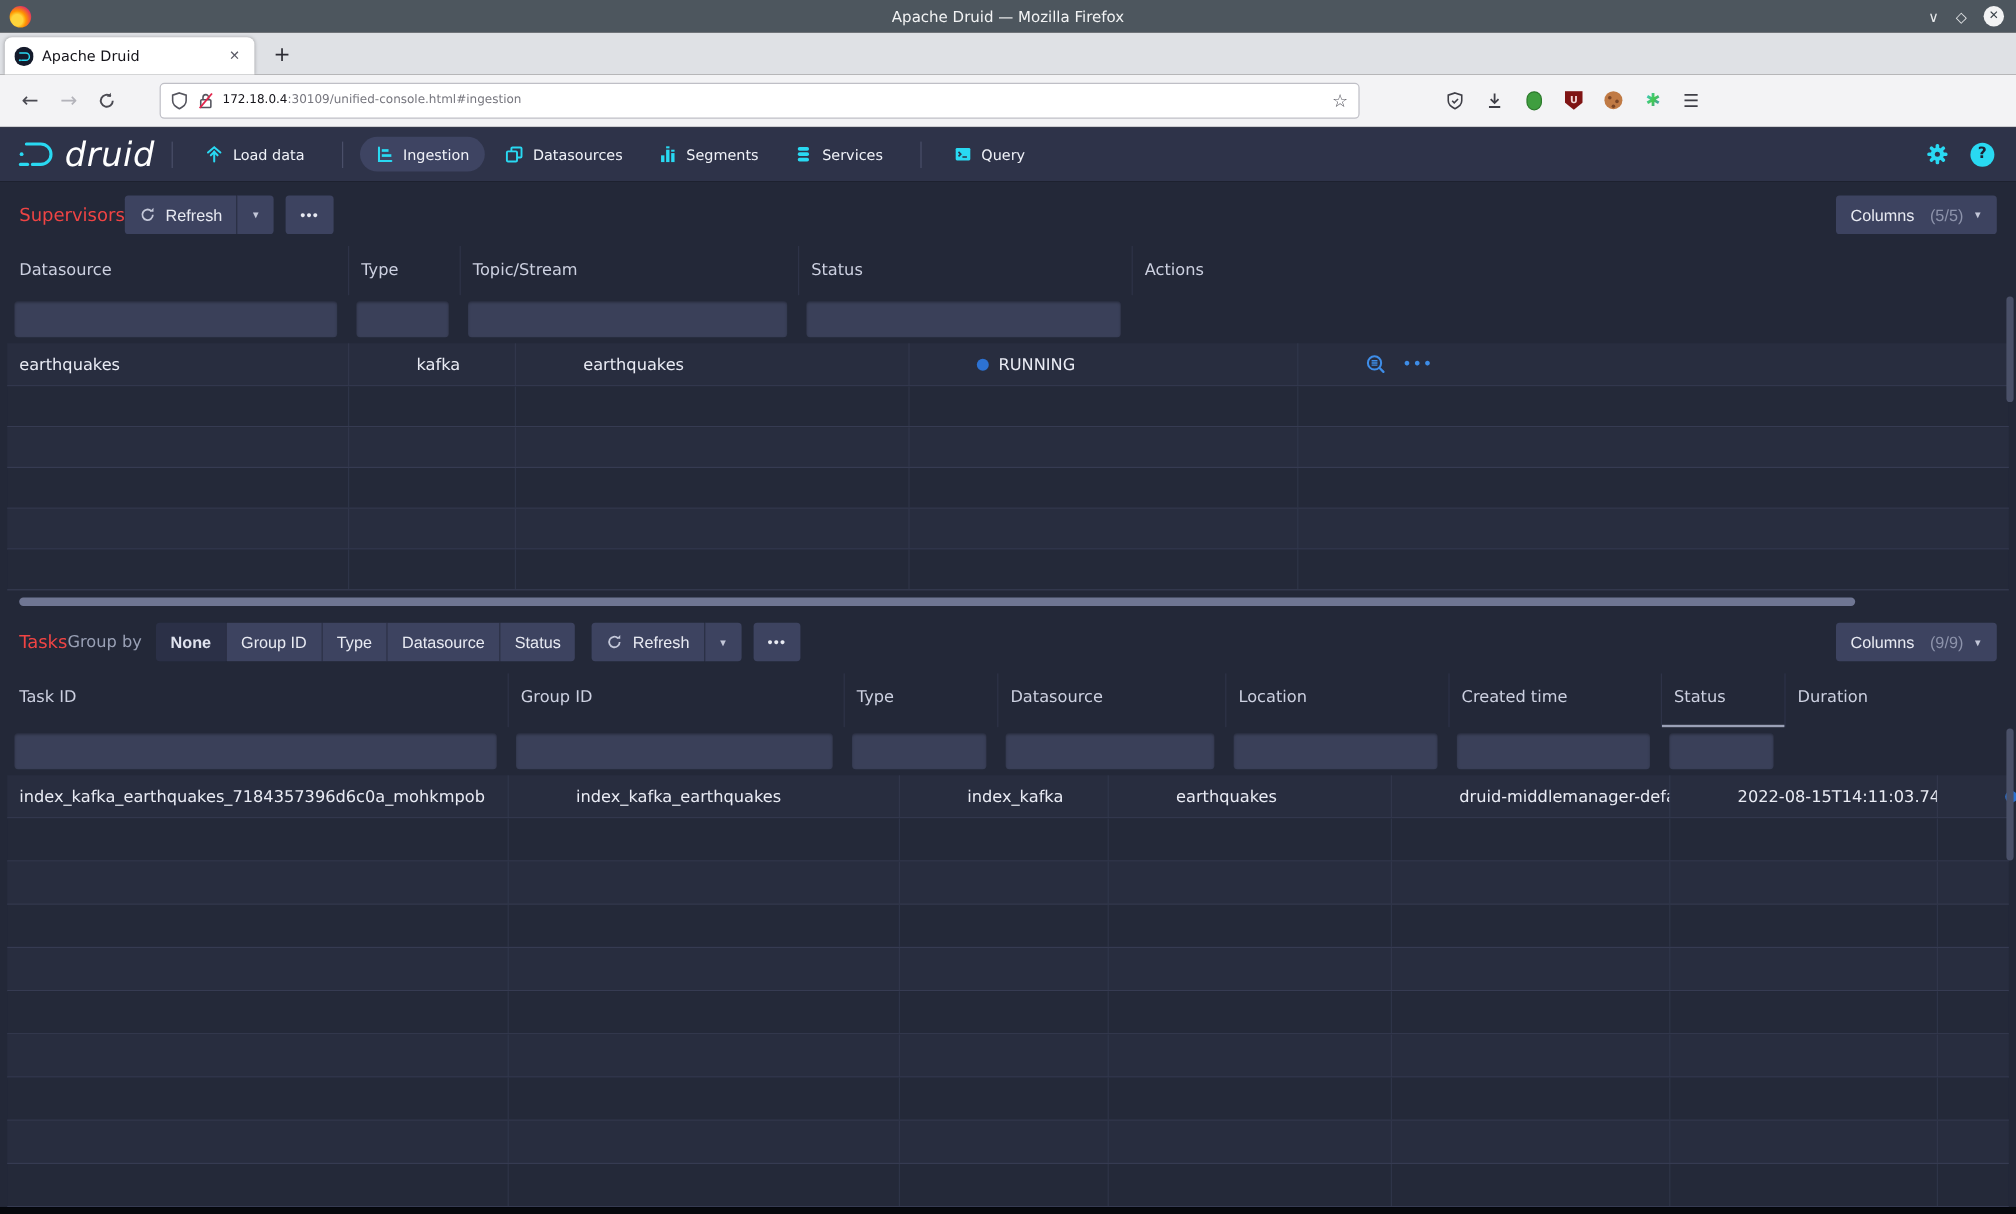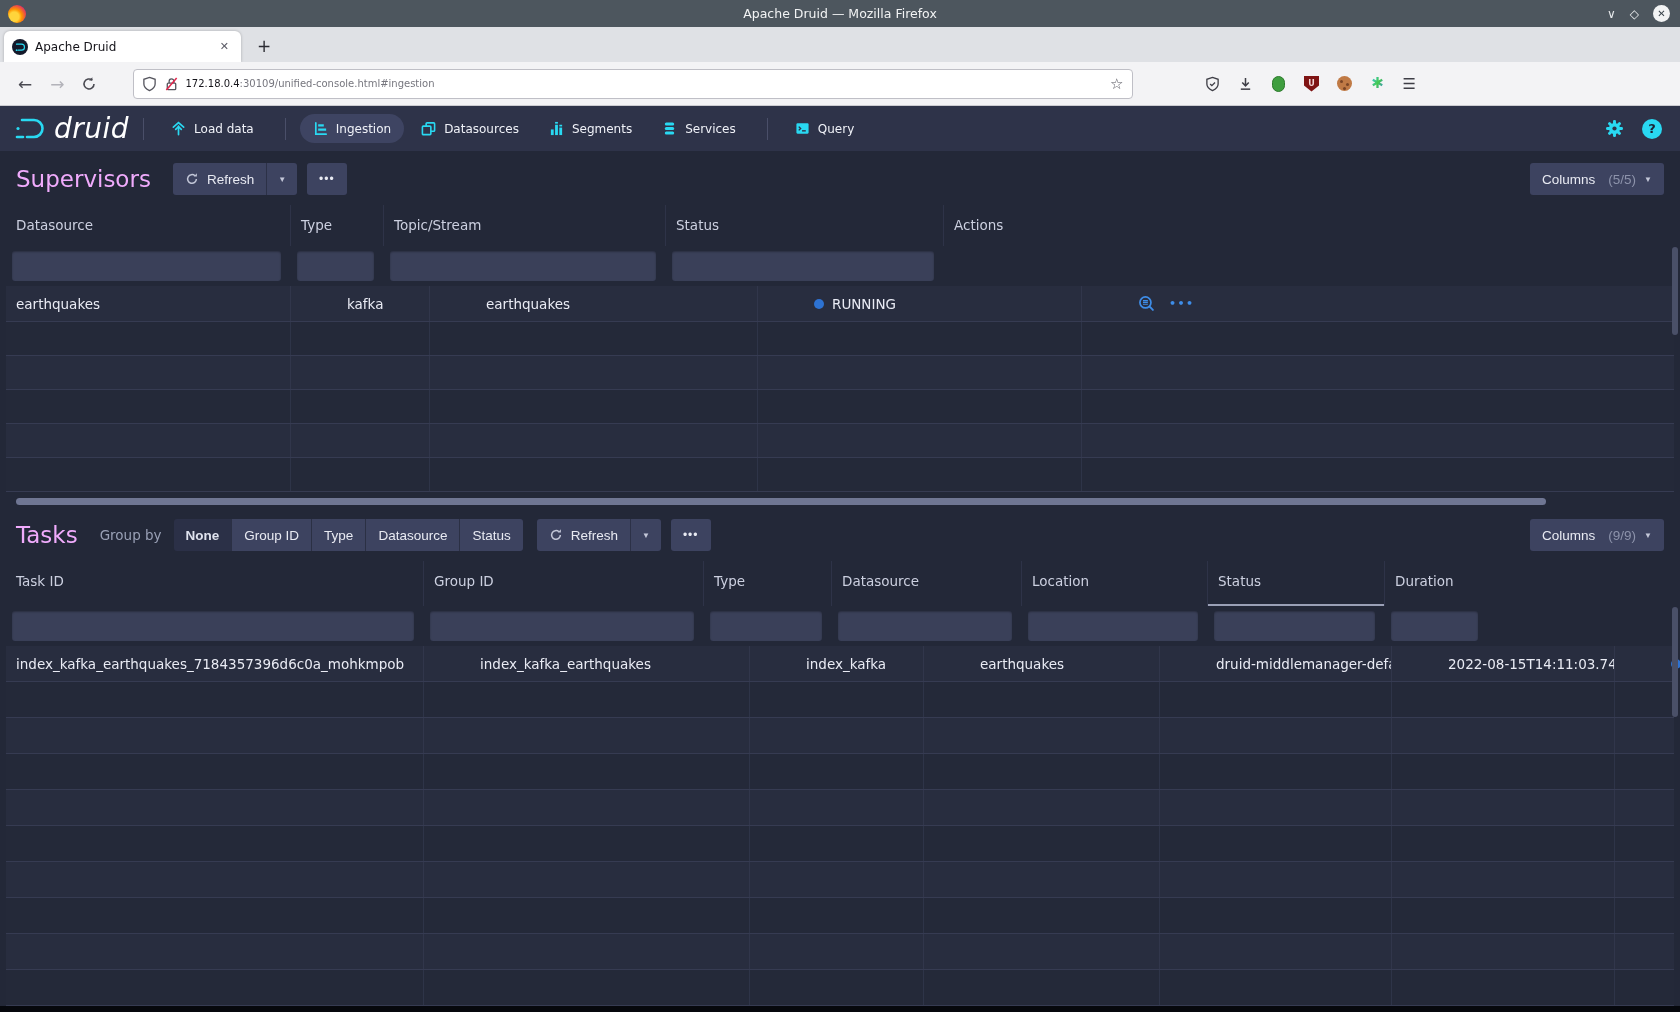--- a/index.html
+++ b/index.html
@@ -15,21 +15,21 @@
   
   .titlebar{height:27px;background:#4d565e;display:flex;align-items:center;position:relative;color:#fff;flex:none;}
   .ff-logo{width:18px;height:18px;border-radius:50%;margin-left:8px;background:radial-gradient(circle at 35% 65%, #ffd43b 0 28%, #ff9500 45%, #e3355f 75%, #8a2be2 100%);}
   .win-title{position:absolute;left:0;right:0;text-align:center;font-size:12.5px;color:#f2f3f4;}
   .win-btns{margin-left:auto;display:flex;align-items:center;gap:14px;margin-right:10px;z-index:2;}
   .win-glyph{color:#e8eaec;font-size:12px;line-height:1;cursor:default;}
   .win-close{width:17px;height:17px;border-radius:50%;background:#f2f3f4;color:#39424a;font-size:10px;display:flex;align-items:center;justify-content:center;}
 
   
   .tabbar{height:35px;background:#dfe1e5;display:flex;align-items:flex-end;flex:none;}
-  .tab{width:237px;height:31px;background:#fff;border-radius:6px 6px 0 0;margin-left:4px;display:flex;align-items:center;padding:0 8px;box-shadow:0 0 3px rgba(0,0,0,.25);}
+  .tab{width:208px;height:31px;background:#fff;border-radius:6px 6px 0 0;margin-left:4px;display:flex;align-items:center;padding:0 8px;box-shadow:0 0 3px rgba(0,0,0,.25);}
   .tab-favicon{width:16px;height:16px;flex:none;}
   .tab-title{font-size:12px;color:#15141a;margin-left:7px;flex:1;white-space:nowrap;overflow:hidden;}
   .tab-close{color:#5b5b66;font-size:11px;padding:2px 4px;}
   .newtab{color:#2b2b33;font-size:17px;margin-left:16px;margin-bottom:6px;}
 
   
   .toolbar{height:44px;background:#f3f3f5;border-bottom:1px solid #ccccd1;display:flex;align-items:center;flex:none;}
   .nav-arrow{font-size:17px;color:#4a4a52;margin-left:18px;}
   .nav-arrow.disabled{color:#b3b3ba;}
   .reload-icon{margin-left:16px;display:flex;}
@@ -53,21 +53,21 @@
   .brand-text{font-size:28px;font-weight:400;font-style:italic;letter-spacing:.5px;margin-left:6px;color:#fff;}
   .dnav-sep{width:1px;height:22px;background:#4a4f69;margin:0 14px;}
   .dnav-item{display:flex;align-items:center;gap:8px;padding:7px 13px;border-radius:16px;font-size:12px;color:#f0f2f8;margin-right:4px;cursor:pointer;}
   .dnav-item.active{background:#3e4462;}
   .dnav-right{margin-left:auto;display:flex;align-items:center;gap:18px;margin-right:18px;}
   .help-circle{width:20px;height:20px;border-radius:50%;background:var(--accent);color:#1d2233;font-weight:bold;font-size:13px;display:flex;align-items:center;justify-content:center;}
 
   
   .main{flex:1;background:var(--page);overflow:hidden;display:flex;flex-direction:column;}
   .view-header{display:flex;align-items:center;padding:12px 16px 10px 16px;position:relative;flex:none;}
-  .view-title{font-size:23px;color:#f0abfc;font-weight:500;margin-right:22px;}
+  .view-title{font-size:15px;color:#ef4444;font-weight:500;}
   .btn{background:var(--btn);color:#e8eaf2;font-size:13.5px;border:none;border-radius:3px;height:32px;display:inline-flex;align-items:center;padding:0 12px;gap:8px;cursor:pointer;}
   .split{display:inline-flex;}
   .split .btn.left{border-radius:3px 0 0 3px;}
   .split .btn.caret{border-radius:0 3px 3px 0;border-left:1px solid #2c3147;padding:0 11px;}
   .caret-glyph{font-size:8px;color:#c3c7d8;}
   .more-btn{margin-left:10px;letter-spacing:1px;font-size:12px;}
   .columns-btn{position:absolute;right:16px;top:12px;text-align:center;}
   .dim-count{color:#8d93ab;margin-left:5px;}
   .groupby-label{color:#99a0b5;font-size:13.5px;margin-right:12px;}
   .seg{display:inline-flex;margin-right:14px;}
@@ -388,20 +388,21 @@
       </button>
     </div>
 
     <div class="tablewrap" style="flex:1;overflow:hidden;">
       <div class="thead tall grid-task">
         <div class="tcell">Task ID</div>
         <div class="tcell">Group ID</div>
         <div class="tcell">Type</div>
         <div class="tcell">Datasource</div>
         <div class="tcell">Location</div>
+        <div class="tcell">Created time</div>
         <div class="tcell sorted-underline">Status</div>
         <div class="tcell">Duration</div>
       </div>
       <div class="filterrow grid-task">
         <div class="tcell"><input class="filter-input" style=""></div>
         <div class="tcell"><input class="filter-input" style=""></div>
         <div class="tcell"><input class="filter-input" style=""></div>
         <div class="tcell"><input class="filter-input" style=""></div>
         <div class="tcell"><input class="filter-input" style=""></div>
         <div class="tcell"><input class="filter-input" style=""></div>

